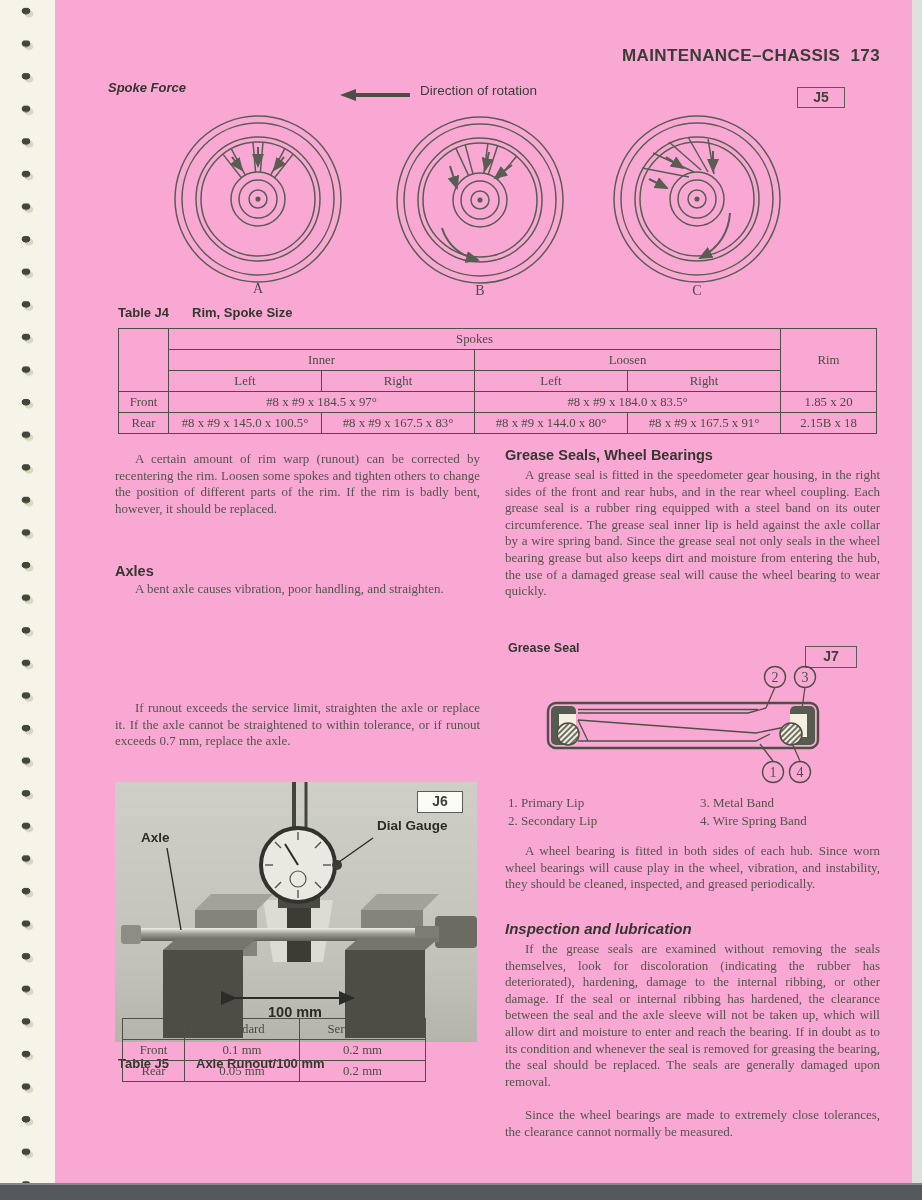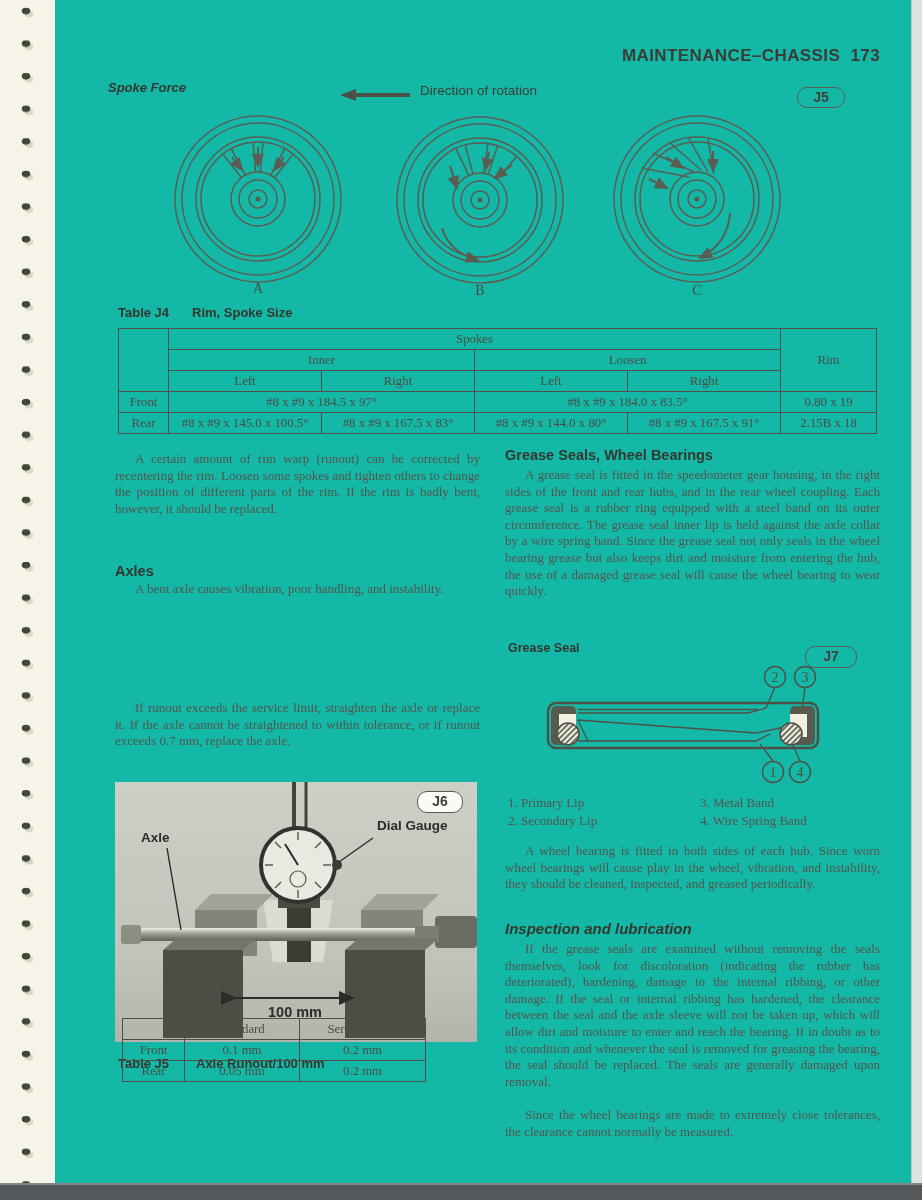--- a/index.html
+++ b/index.html
@@ -1,18 +1,18 @@
 <!DOCTYPE html>
 <html><head>
 <meta charset="utf-8">
 <style>
   html,body{margin:0;padding:0;}
   body{width:922px;height:1200px;position:relative;overflow:hidden;
        font-family:"Liberation Serif",serif;background:#e9e6d9;}
-  #page{position:absolute;inset:0;background:#14b8a6;}
+  #page{position:absolute;inset:0;background:#f9a8d4;}
 
   
   .holes{position:absolute;left:0;top:0;width:55px;height:1183px;
     background-color:#f6f4e8;
     background-image:
       radial-gradient(ellipse 9px 7px at 26px 11px, #43463a 0 45%, rgba(0,0,0,0) 52%),
       radial-gradient(ellipse 9px 7px at 29px 14px, #d9d7c0 0 45%, rgba(0,0,0,0) 52%);
     background-size:55px 32.6px;background-repeat:repeat-y;}
   .edge-right{position:absolute;right:0;top:0;width:10px;height:1183px;
     background:#dde2dc;border-left:1px solid #c2c7bf;}
@@ -20,21 +20,21 @@
     background:#54585a;border-top:2px solid #83878a;}
 
   .abs{position:absolute;}
   .sans{font-family:"Liberation Sans",sans-serif;}
   .body-text{font-size:13px;line-height:16.6px;color:#54554b;text-align:justify;}
   .indent{text-indent:20px;}
   .heading{font-family:"Liberation Sans",sans-serif;font-weight:bold;
            font-size:14.5px;color:#35372f;}
   .small-bold{font-family:"Liberation Sans",sans-serif;font-weight:bold;
               font-size:13px;color:#35372f;}
-  .pill{border:1.6px solid #5a5d52;border-radius:10px;text-align:center;
+  .pill{border:1.6px solid #5a5d52;border-radius:0;text-align:center;
         font-family:"Liberation Sans",sans-serif;font-weight:bold;
         font-size:14px;color:#3f4238;line-height:19px;}
 
   
   .page-header{right:42px;top:46px;font-size:17px;font-weight:bold;
     color:#3a3c36;letter-spacing:.4px;font-family:"Liberation Sans",sans-serif;}
 
   
   table{border-collapse:collapse;table-layout:fixed;}
   .manual-table{border:1.6px solid #4e5046;}
@@ -177,38 +177,38 @@
     <tr>
       <td>Left</td>
       <td>Right</td>
       <td>Left</td>
       <td>Right</td>
     </tr>
     <tr>
       <td class="rowlabel">Front</td>
       <td colspan="2">#8 x #9 x 184.5 x 97°</td>
       <td colspan="2">#8 x #9 x 184.0 x 83.5°</td>
-      <td>0.80 x 19</td>
+      <td>1.85 x 20</td>
     </tr>
     <tr>
       <td class="rowlabel">Rear</td>
       <td>#8 x #9 x 145.0 x 100.5°</td>
       <td>#8 x #9 x 167.5 x 83°</td>
       <td>#8 x #9 x 144.0 x 80°</td>
       <td>#8 x #9 x 167.5 x 91°</td>
       <td>2.15B x 18</td>
     </tr>
   </tbody>
     </table>
 
   <div class="abs body-text indent" style="left:115px;top:451px;width:365px">A certain amount of rim warp (runout) can be corrected by recentering the rim.  Loosen some spokes and tighten others to change the position of different parts of the rim.  If the rim is badly bent, however, it should be replaced.</div>
 
   <div class="abs heading" style="left:115px;top:563px">Axles</div>
 
-  <div class="abs body-text indent" style="left:115px;top:581px;width:365px">A bent axle causes vibration, poor handling, and instability.</div>
+  <div class="abs body-text indent" style="left:115px;top:581px;width:365px">A bent axle causes vibration, poor handling, and straighten.</div>
   <div class="abs body-text indent" style="left:115px;top:700px;width:365px">If runout exceeds the service limit, straighten the axle or replace it.  If the axle cannot be straightened to within tolerance, or if runout exceeds 0.7 mm, replace the axle.</div>
 
   <svg class="abs" style="left:115px;top:782px" width="362" height="260" viewBox="0 0 362 260">
     <defs>
       <linearGradient id="pbg" x1="0" y1="0" x2="0" y2="1">
         <stop offset="0" stop-color="#cfcfc8"></stop>
           <stop offset="0.7" stop-color="#c2c2ba"></stop>
         <stop offset="1" stop-color="#b4b4ac"></stop>
       </linearGradient>
       <linearGradient id="rod" x1="0" y1="0" x2="0" y2="1">

